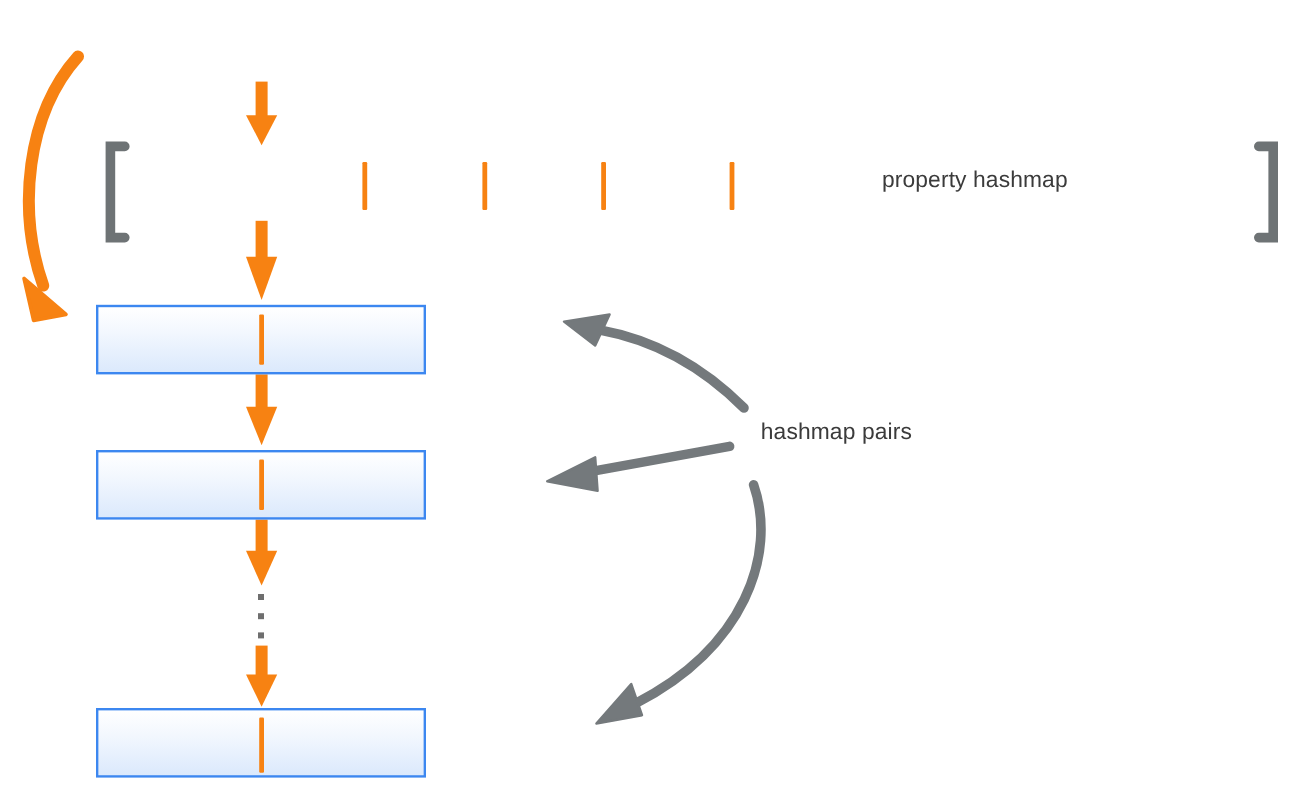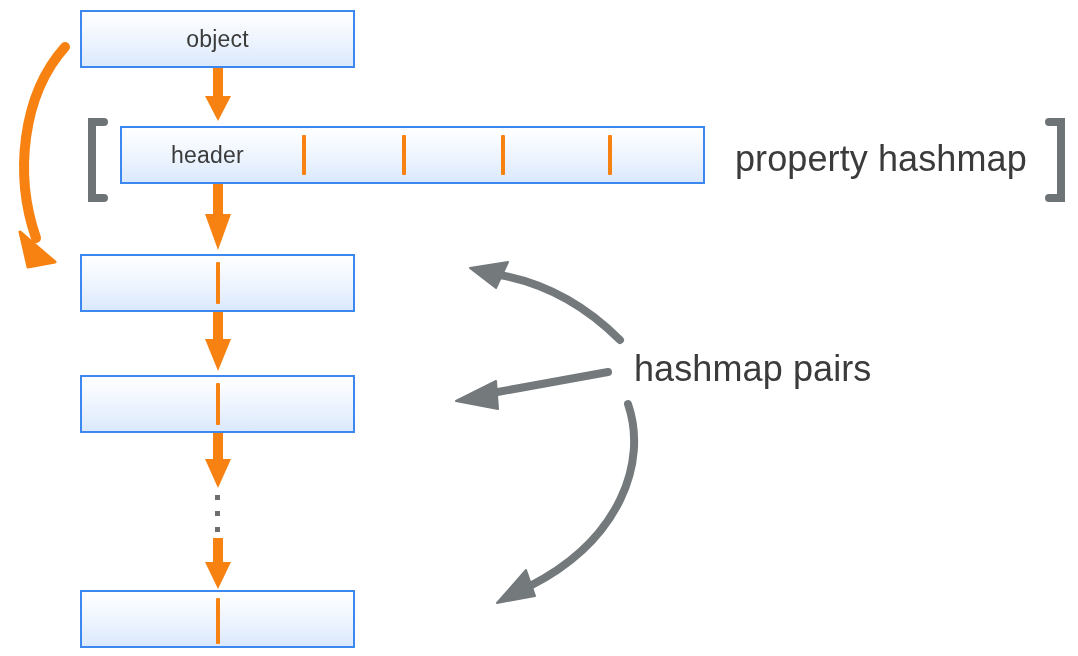--- a/index.html
+++ b/index.html
@@ -35,21 +35,21 @@
     justify-content: center;
   }
   .box-label {
     font-size: 23px;
     color: #3b3b3b;
     letter-spacing: 0.2px;
     line-height: 1;
   }
   .side-label {
     position: absolute;
-    font-size: 36px;
+    font-size: 19px;
     color: #3b3b3b;
     letter-spacing: 0.1px;
     white-space: nowrap;
     line-height: 1;
   }
   .tick {
     position: absolute;
     width: 4px;
     background: #f78212;
     border-radius: 1px;
@@ -120,27 +120,21 @@
       <path d="M 608,372 L 492,393" fill="none" stroke="#74797c" stroke-width="8" stroke-linecap="round"></path>
       <path d="M 456,401 L 496,381 L 498,409 Z" fill="#74797c" stroke="#74797c" stroke-width="2" stroke-linejoin="round"></path>
     </g>
 
     <g>
       <path d="M 628,404 C 648,462 620,540 530,586" fill="none" stroke="#74797c" stroke-width="8" stroke-linecap="round"></path>
       <path d="M 497,603 L 526,570 L 535,596 Z" fill="#74797c" stroke="#74797c" stroke-width="2" stroke-linejoin="round"></path>
     </g>
   </svg>
 
-  <div class="box" style="left:80px; top:10px; width:275px; height:58px;">
-    <span class="box-label">object</span>
-  </div>
 
-  <div class="box" style="left:120px; top:126px; width:585px; height:58px; justify-content:flex-start;">
-    <span class="box-label" style="margin-left:49px;">header</span>
-  </div>
 
   <div class="tick" style="left:302px; top:135px; height:40px;"></div>
   <div class="tick" style="left:402px; top:135px; height:40px;"></div>
   <div class="tick" style="left:501px; top:135px; height:40px;"></div>
   <div class="tick" style="left:608px; top:135px; height:40px;"></div>
 
   <div class="box" style="left:80px; top:254px; width:275px; height:58px;"></div>
   <div class="divider" style="left:216px; top:262px; height:42px;"></div>
 
   <div class="box" style="left:80px; top:375px; width:275px; height:58px;"></div>

